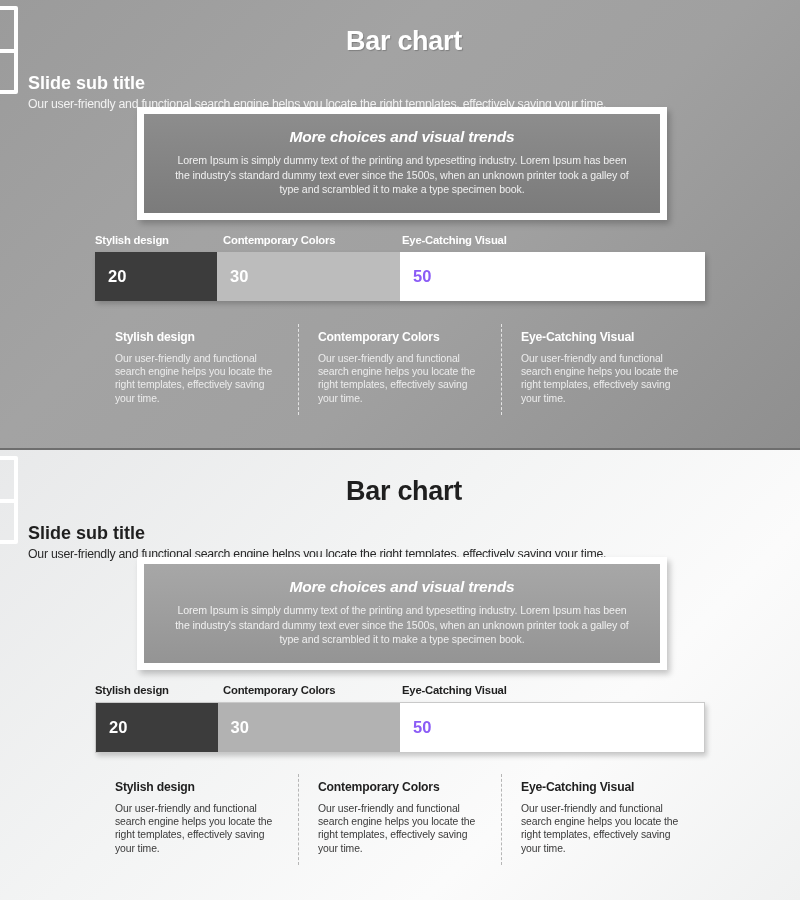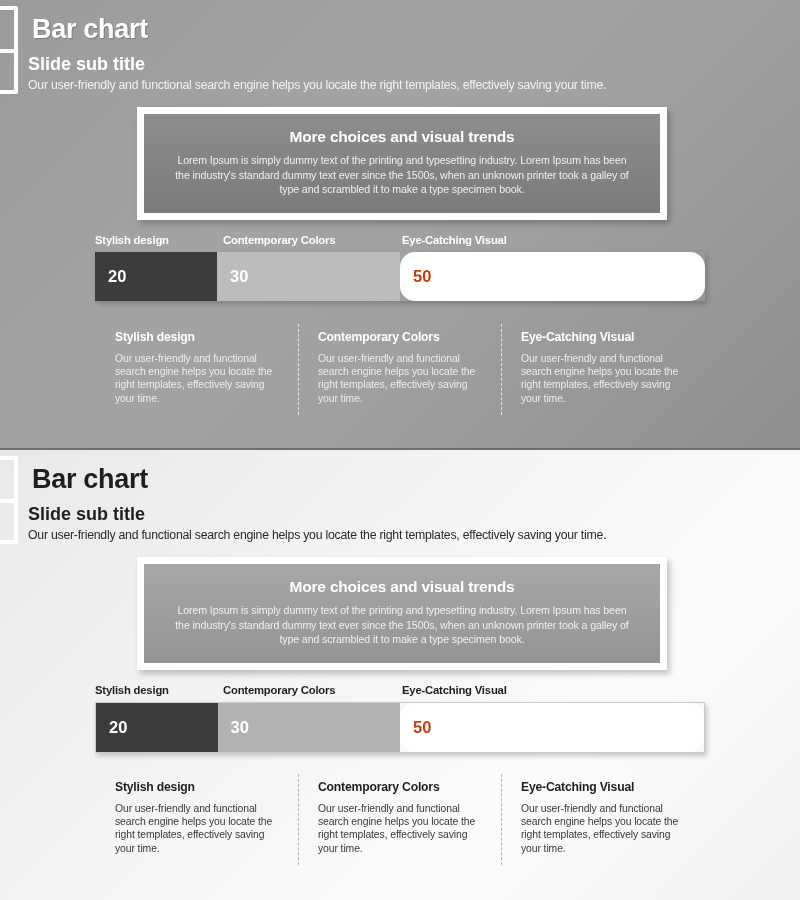--- a/index.html
+++ b/index.html
@@ -53,22 +53,23 @@
   .header {
     position: absolute;
     left: 28px;
     top: 8px;
     right: 20px;
   }
   .title {
     font-size: 27px;
     font-weight: bold;
     letter-spacing: -0.3px;
-    margin: 4px;
+    margin: 16px;
     line-height: 34px;
+    text-align: center;
   }
   .subtitle {
     font-size: 18px;
     font-weight: bold;
     margin: 9px 0 0 0;
     line-height: 18px;
   }
   .lede {
     font-size: 12.3px;
     margin: 4px 0 0 0;
@@ -97,20 +98,21 @@
   .light .callout {
     background: linear-gradient(180deg, #a7a7a7 0%, #9e9e9e 50%, #949494 100%);
   }
   .callout-title {
     text-align: center;
     color: #ffffff;
     font-size: 15.5px;
     font-weight: bold;
     margin: 0 0 7px 0;
     letter-spacing: -0.2px;
+    font-style: italic;
   }
   .callout-body {
     text-align: center;
     color: #f0f0f0;
     font-size: 10.6px;
     line-height: 14.5px;
     margin: 0;
     letter-spacing: -0.1px;
   }
 
@@ -144,21 +146,21 @@
   .bar-seg {
     display: flex;
     align-items: center;
     box-sizing: border-box;
     padding-left: 13px;
     font-size: 16.5px;
     font-weight: bold;
   }
   .bar-seg.s1 { background: #3c3c3c; color: #ffffff; }
   .bar-seg.s2 { background: #bcbcbc; color: #ffffff; }
-  .bar-seg.s3 { background: #ffffff; color: #c2410c; border-radius: 15px; }
+  .bar-seg.s3 { background: #ffffff; color: #8b5cf6; }
   .light .bar-seg.s2 { background: #b2b2b2; }
   .light .bar-track { border: 1px solid #c9c9c9; }
 
   
   .cols {
     position: absolute;
     left: 95px;
     top: 330px;
     width: 610px;
     display: flex;

